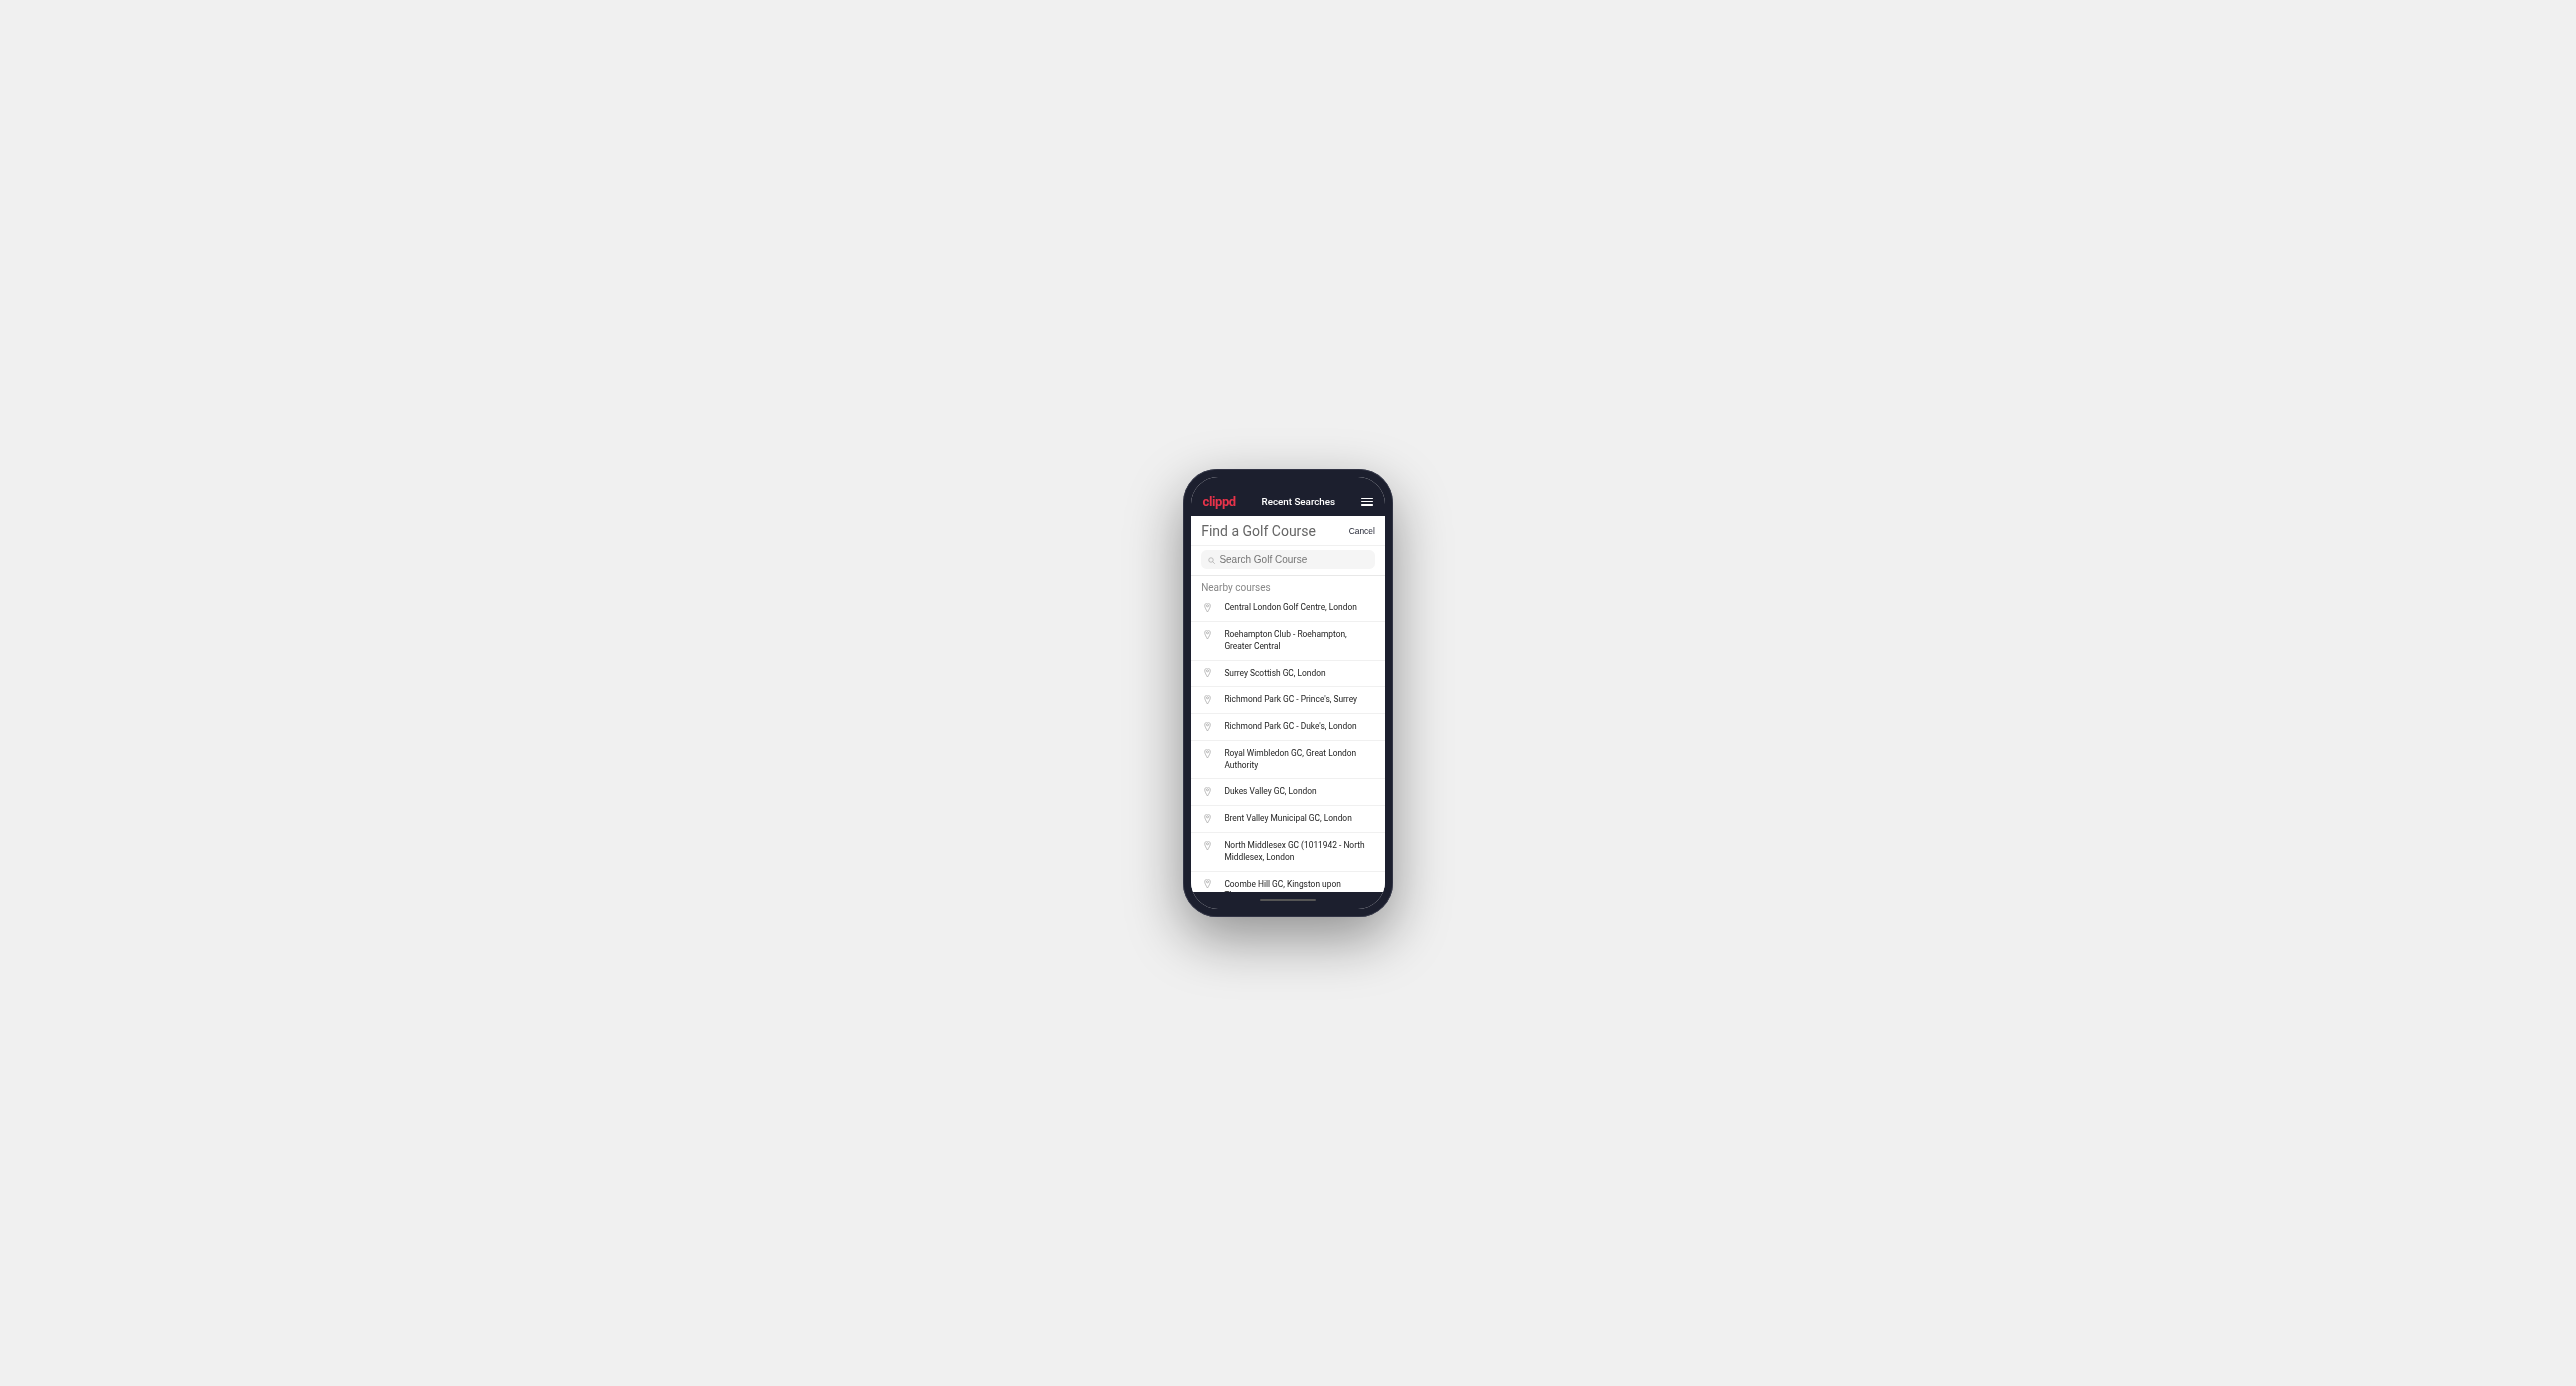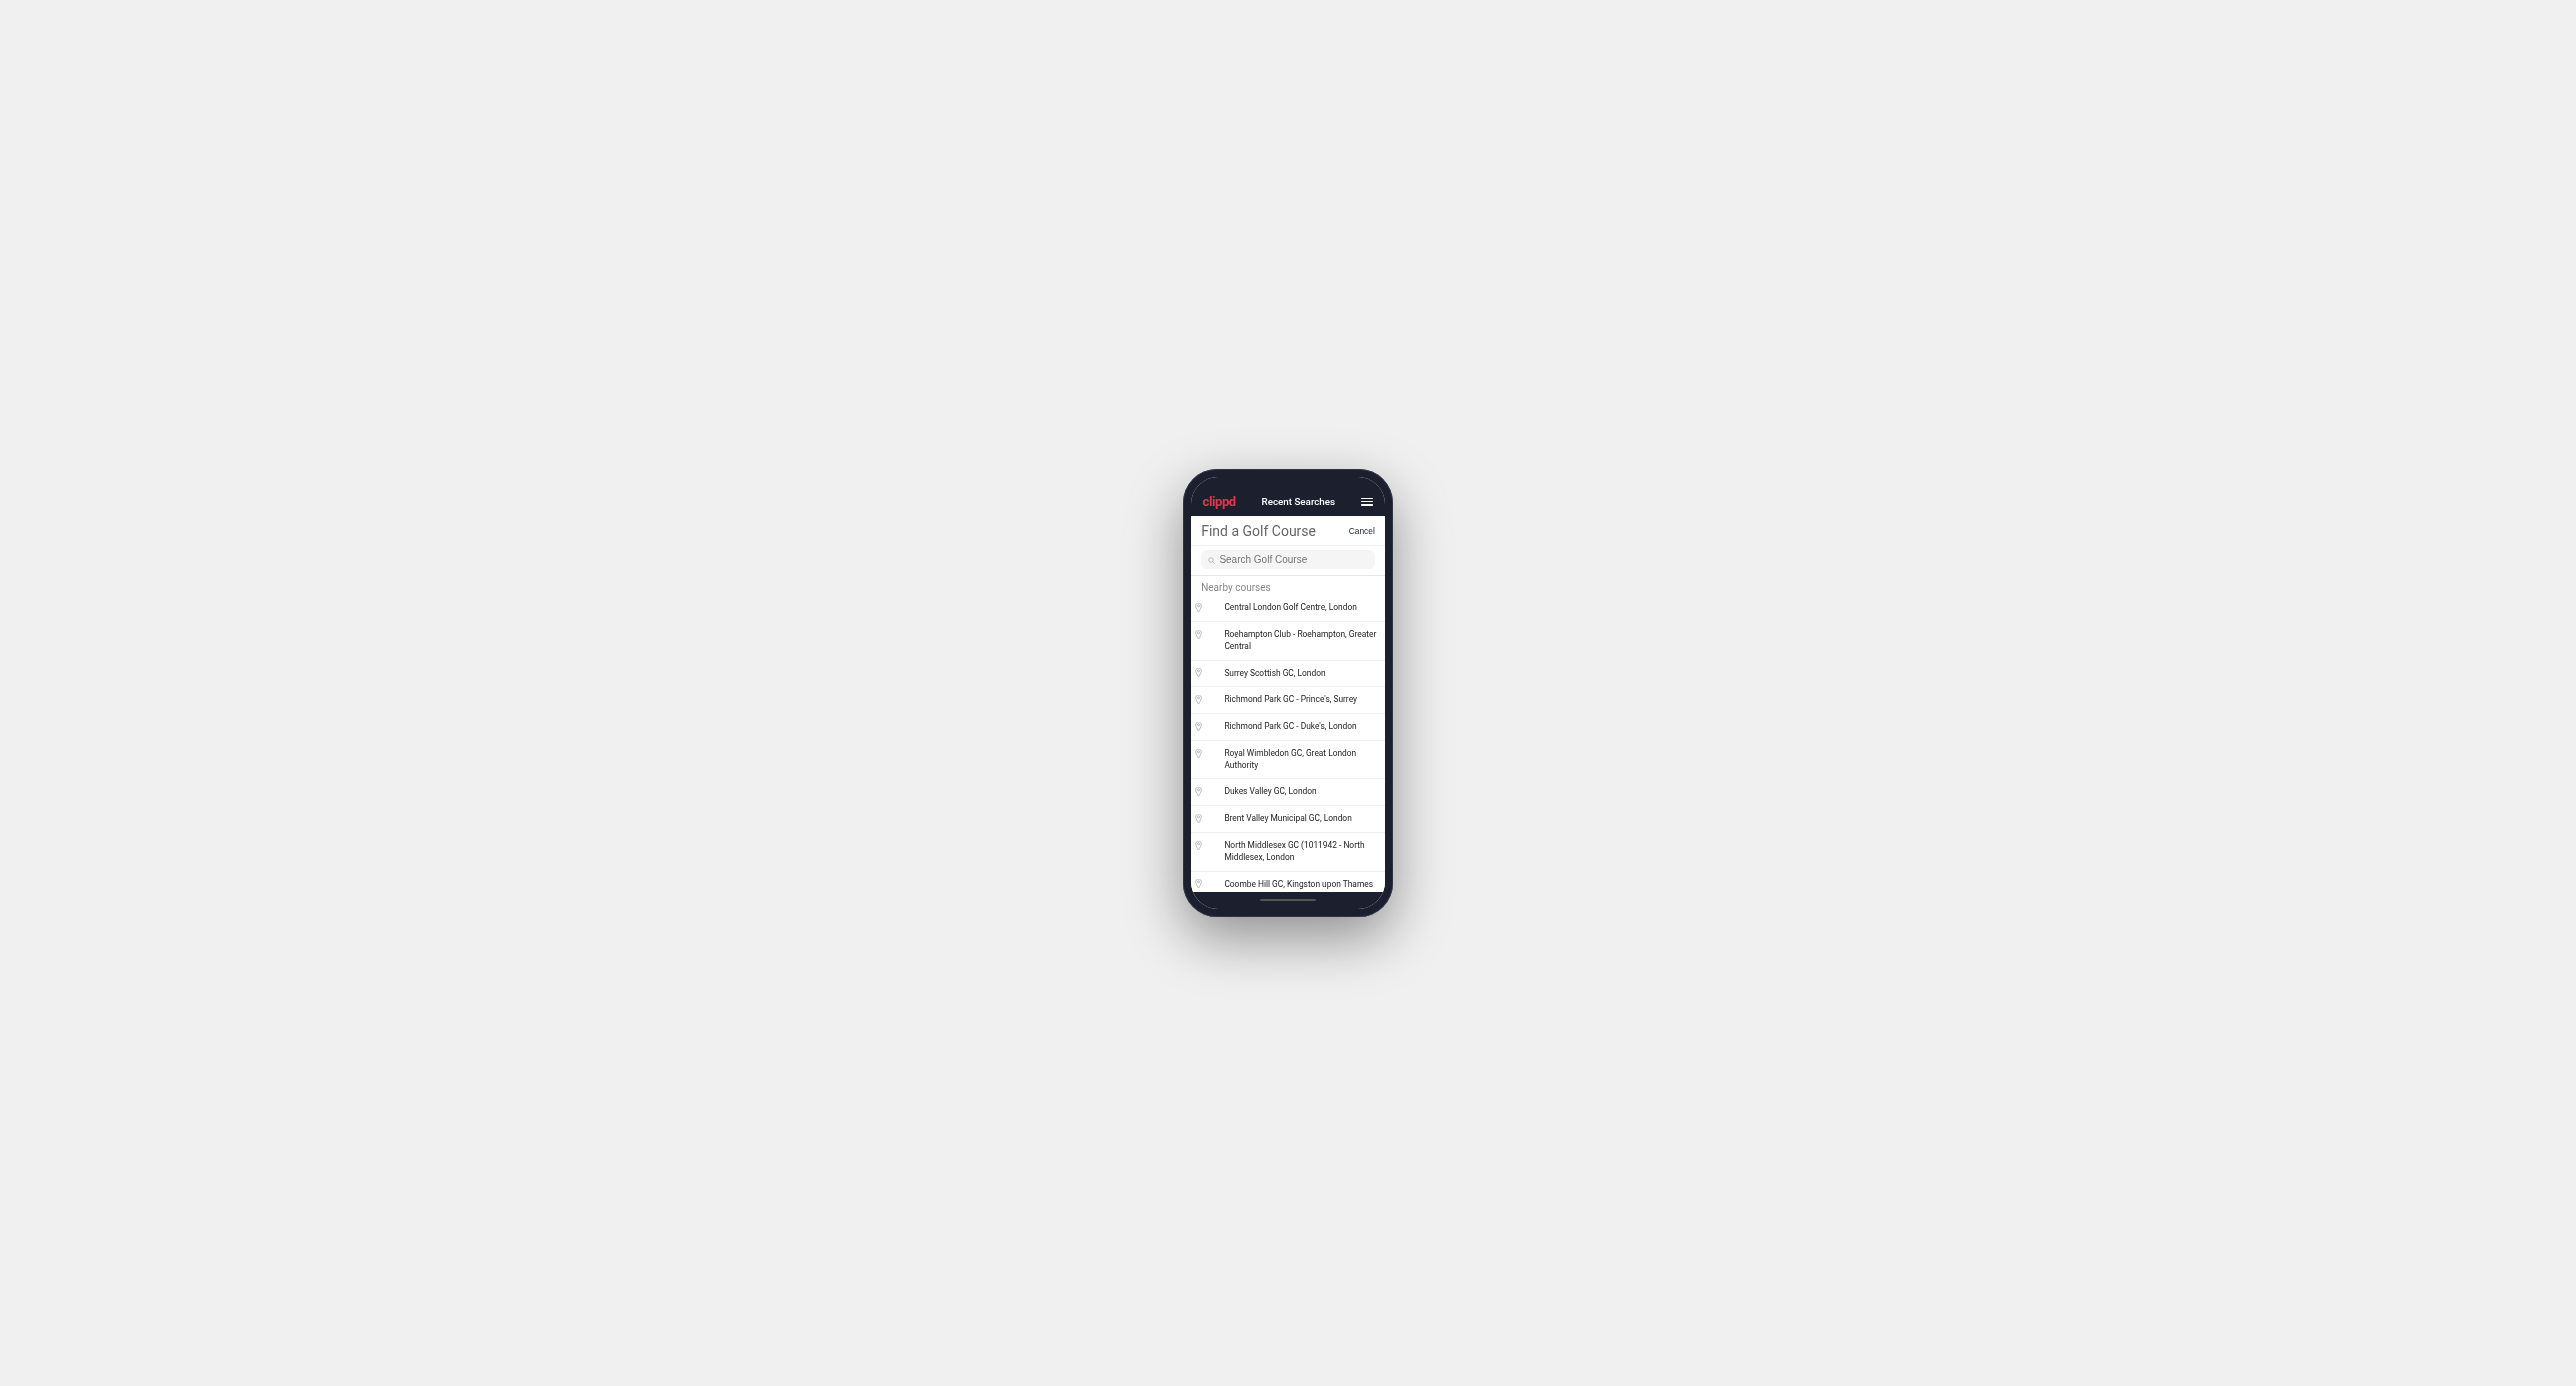--- a/index.html
+++ b/index.html
@@ -146,22 +146,22 @@
       padding: 5.6px 9.8px 2.8px;
     }
 
     .course-list {
       list-style: none;
     }
 
     .course-item {
       display: flex;
       align-items: flex-start;
-      gap: 22px;
-      padding: 7px 4px;
+      gap: 13px;
+      padding: 7px 13px;
       border-bottom: 0.7px solid #f0f0f0;
       cursor: pointer;
     }
 
     .course-name {
       font-size: 8.4px;
       color: #222;
       line-height: 1.4;
     }
 

